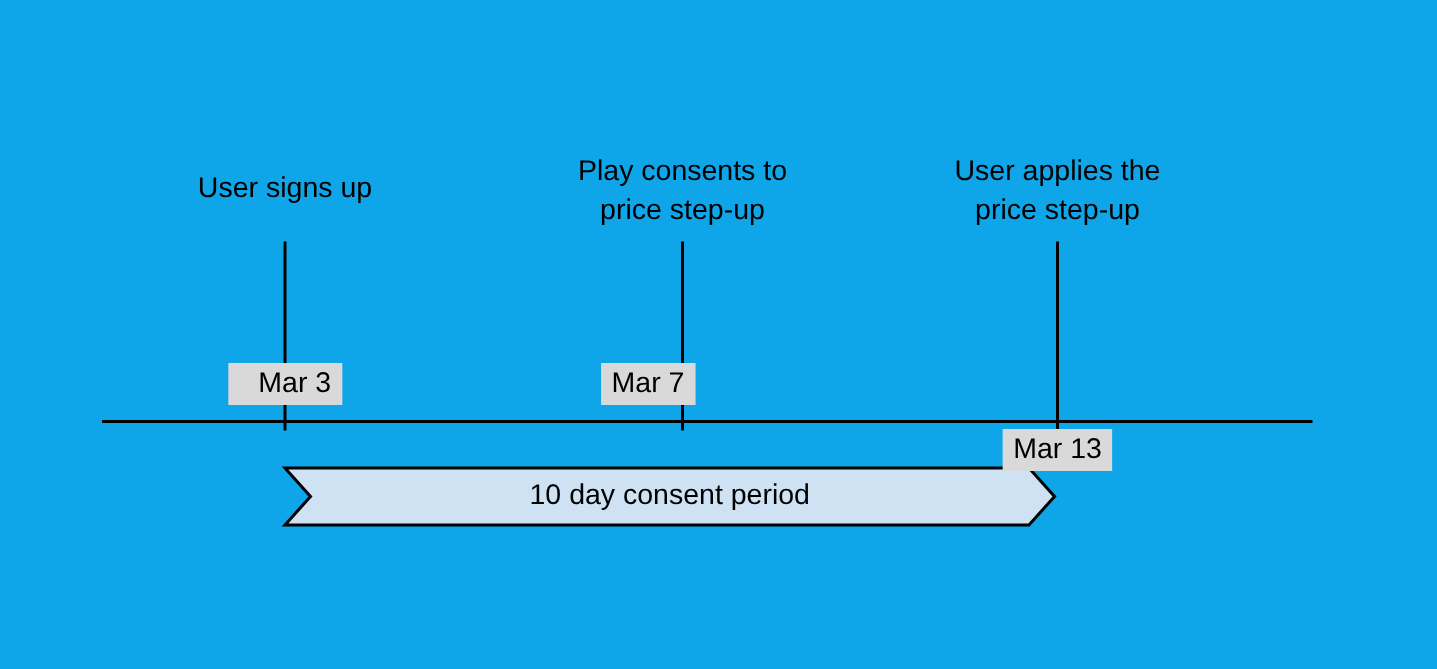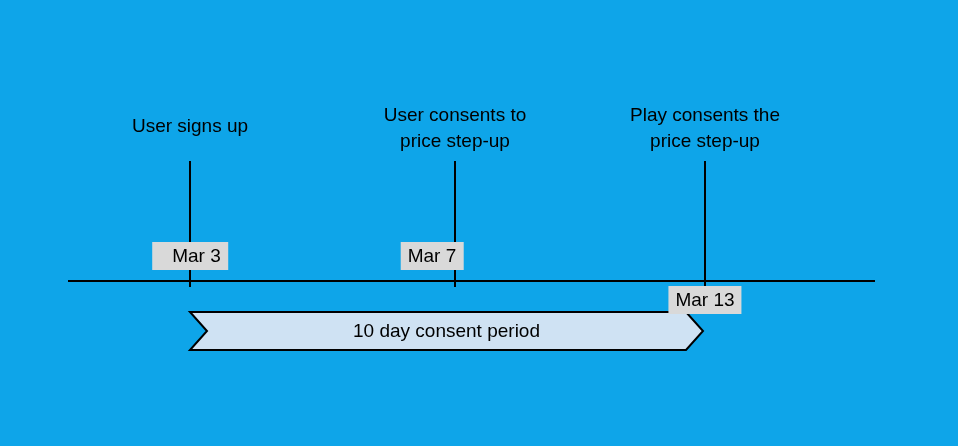--- a/index.html
+++ b/index.html
@@ -75,26 +75,26 @@
 
     <polygon points="190,312 686,312 703,331 686,350 190,350 207,331" fill="#cfe2f3" stroke="#000000" stroke-width="2" stroke-linejoin="miter"></polygon>
   </svg>
 
   <div class="event-title" style="left:190px; top:113px;">
     <div>User signs up</div>
     <div></div>
   </div>
 
   <div class="event-title" style="left:455px; top:102px;">
-    <div>User consents to</div>
+    <div>Play consents to</div>
     <div>price step-up</div>
   </div>
 
   <div class="event-title" style="left:705px; top:102px;">
-    <div>Play consents the</div>
+    <div>User applies the</div>
     <div>price step-up</div>
   </div>
 
   <div class="date-chip" style="left:190px; top:242px;padding-left:20px;">Mar 3</div>
 
   <div class="date-chip" style="left:432px; top:242px;">Mar 7</div>
 
   <div class="date-chip" style="left:705px; top:242px;margin-top:44px;">Mar 13</div>
 
   <div class="period-label">10 day consent period</div>

